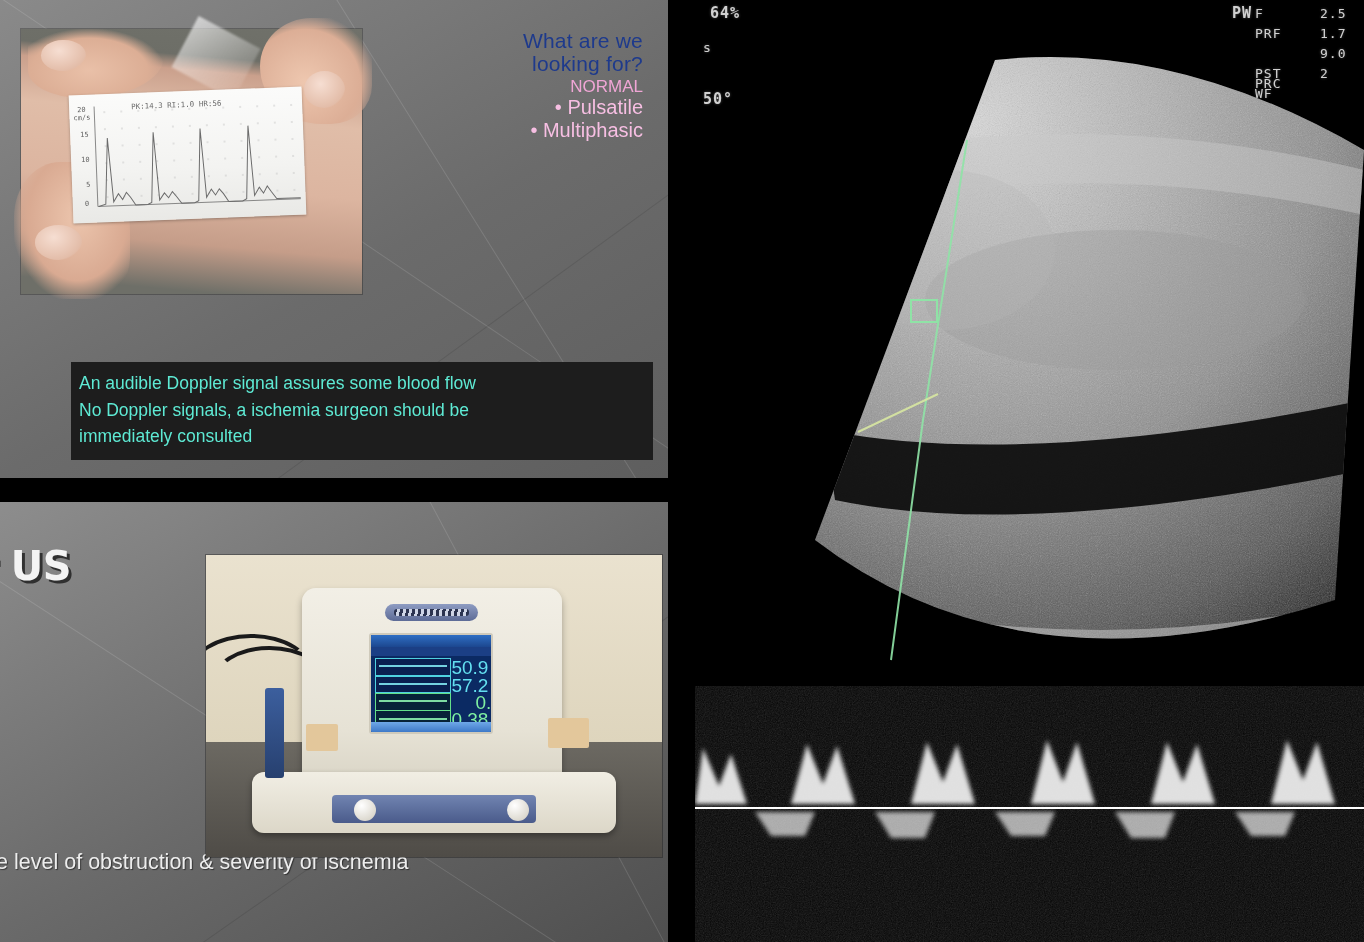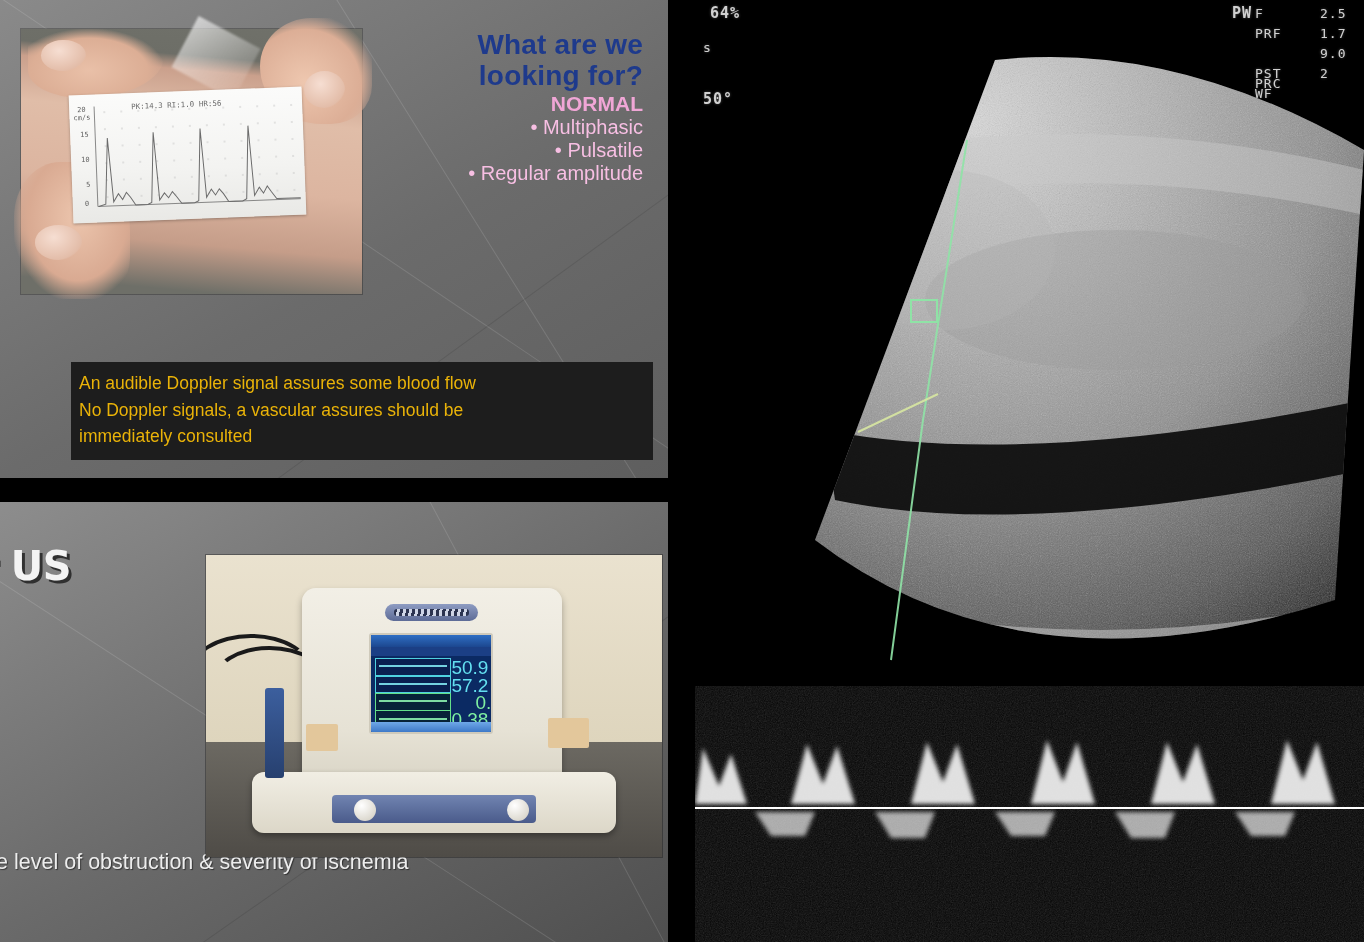--- a/index.html
+++ b/index.html
@@ -38,27 +38,27 @@
   .strip{position:absolute;left:50px;top:62px;width:233px;height:128px;
      background:linear-gradient(180deg,#fbfbfa 0%,#f3f3f1 60%,#e9e9e6 100%);
      transform:rotate(-2.2deg);box-shadow:0 1px 3px rgba(0,0,0,.3);}
   .strip svg{display:block;}
   .gel{position:absolute;left:160px;top:0px;width:70px;height:58px;
      background:linear-gradient(120deg,rgba(255,255,255,.75),rgba(255,255,255,.05));
      transform:rotate(28deg);filter:blur(1px);opacity:.85;}
 
   
   .headline{position:absolute;right:25px;top:30px;width:330px;text-align:right;line-height:1.09;}
-  .hl-q{color:#1e3a8c;font-size:28px;font-weight:bold;letter-spacing:.2px;}
-  .hl-normal{color:#f0a6d6;font-size:21px;font-weight:bold;margin-top:2px;}
+  .hl-q{color:#1e3a8c;font-size:21px;font-weight:normal;letter-spacing:.2px;}
+  .hl-normal{color:#f0a6d6;font-size:17px;font-weight:normal;margin-top:2px;}
   .hl-b{color:#f7bfe3;font-size:20px;font-weight:normal;margin-top:1px;}
 
   
   .caption{position:absolute;left:71px;top:362px;width:582px;
-     background:#1d1d1d;color:#eab308;font-size:17.5px;line-height:1.52;
+     background:#1d1d1d;color:#5eead4;font-size:17.5px;line-height:1.52;
      padding:8px 10px 10px 8px;box-sizing:border-box;}
 
   
   .bs-title{position:absolute;left:-118px;top:543px;font-size:40px;font-weight:bold;
      color:#f4f4f4;font-family:"DejaVu Sans",sans-serif;letter-spacing:-.5px;
      text-shadow:3px 3px 0 rgba(20,20,20,.75);white-space:nowrap;}
   .bs-sub{position:absolute;left:-72px;top:850px;font-size:21.5px;color:#ededed;
      white-space:nowrap;text-shadow:1px 1px 1px rgba(0,0,0,.5);}
 
   
@@ -147,28 +147,27 @@
                    L126,110 L130,38 L134,107 L139,99 L143,105 L147,99 L151,104 L156,112 L170,112
                    L174,110 L178,37 L182,107 L187,99 L191,105 L195,98 L199,104 L204,111 L228,111" fill="none" stroke="#6b6b6b" stroke-width="1"></path>
         </svg>
       </div>
     </div>
 
     <div class="headline">
       <div class="hl-q">What are we</div>
       <div class="hl-q">looking for?</div>
       <div class="hl-normal">NORMAL</div>
+      <div class="hl-b">• Pulsatile</div>
       <div class="hl-b">• Multiphasic</div>
-      <div class="hl-b">• Pulsatile</div>
-      <div class="hl-b">• Regular amplitude</div>
     </div>
 
     <div class="caption">
       <div>An audible Doppler signal assures some blood flow</div>
-      <div>No Doppler signals, a vascular assures should be</div>
+      <div>No Doppler signals, a ischemia surgeon should be</div>
       <div>immediately consulted</div>
     </div>
   </div>
 
   <div class="slide" id="slide-bottom">
     <div class="deco-line" style="left:-60px;top:40px;width:900px;transform:rotate(33deg);"></div>
     <div class="deco-line dark" style="left:160px;top:470px;width:900px;transform:rotate(-35deg);"></div>
     <div class="deco-line" style="left:420px;top:-20px;width:700px;transform:rotate(62deg);"></div>
   </div>
 

